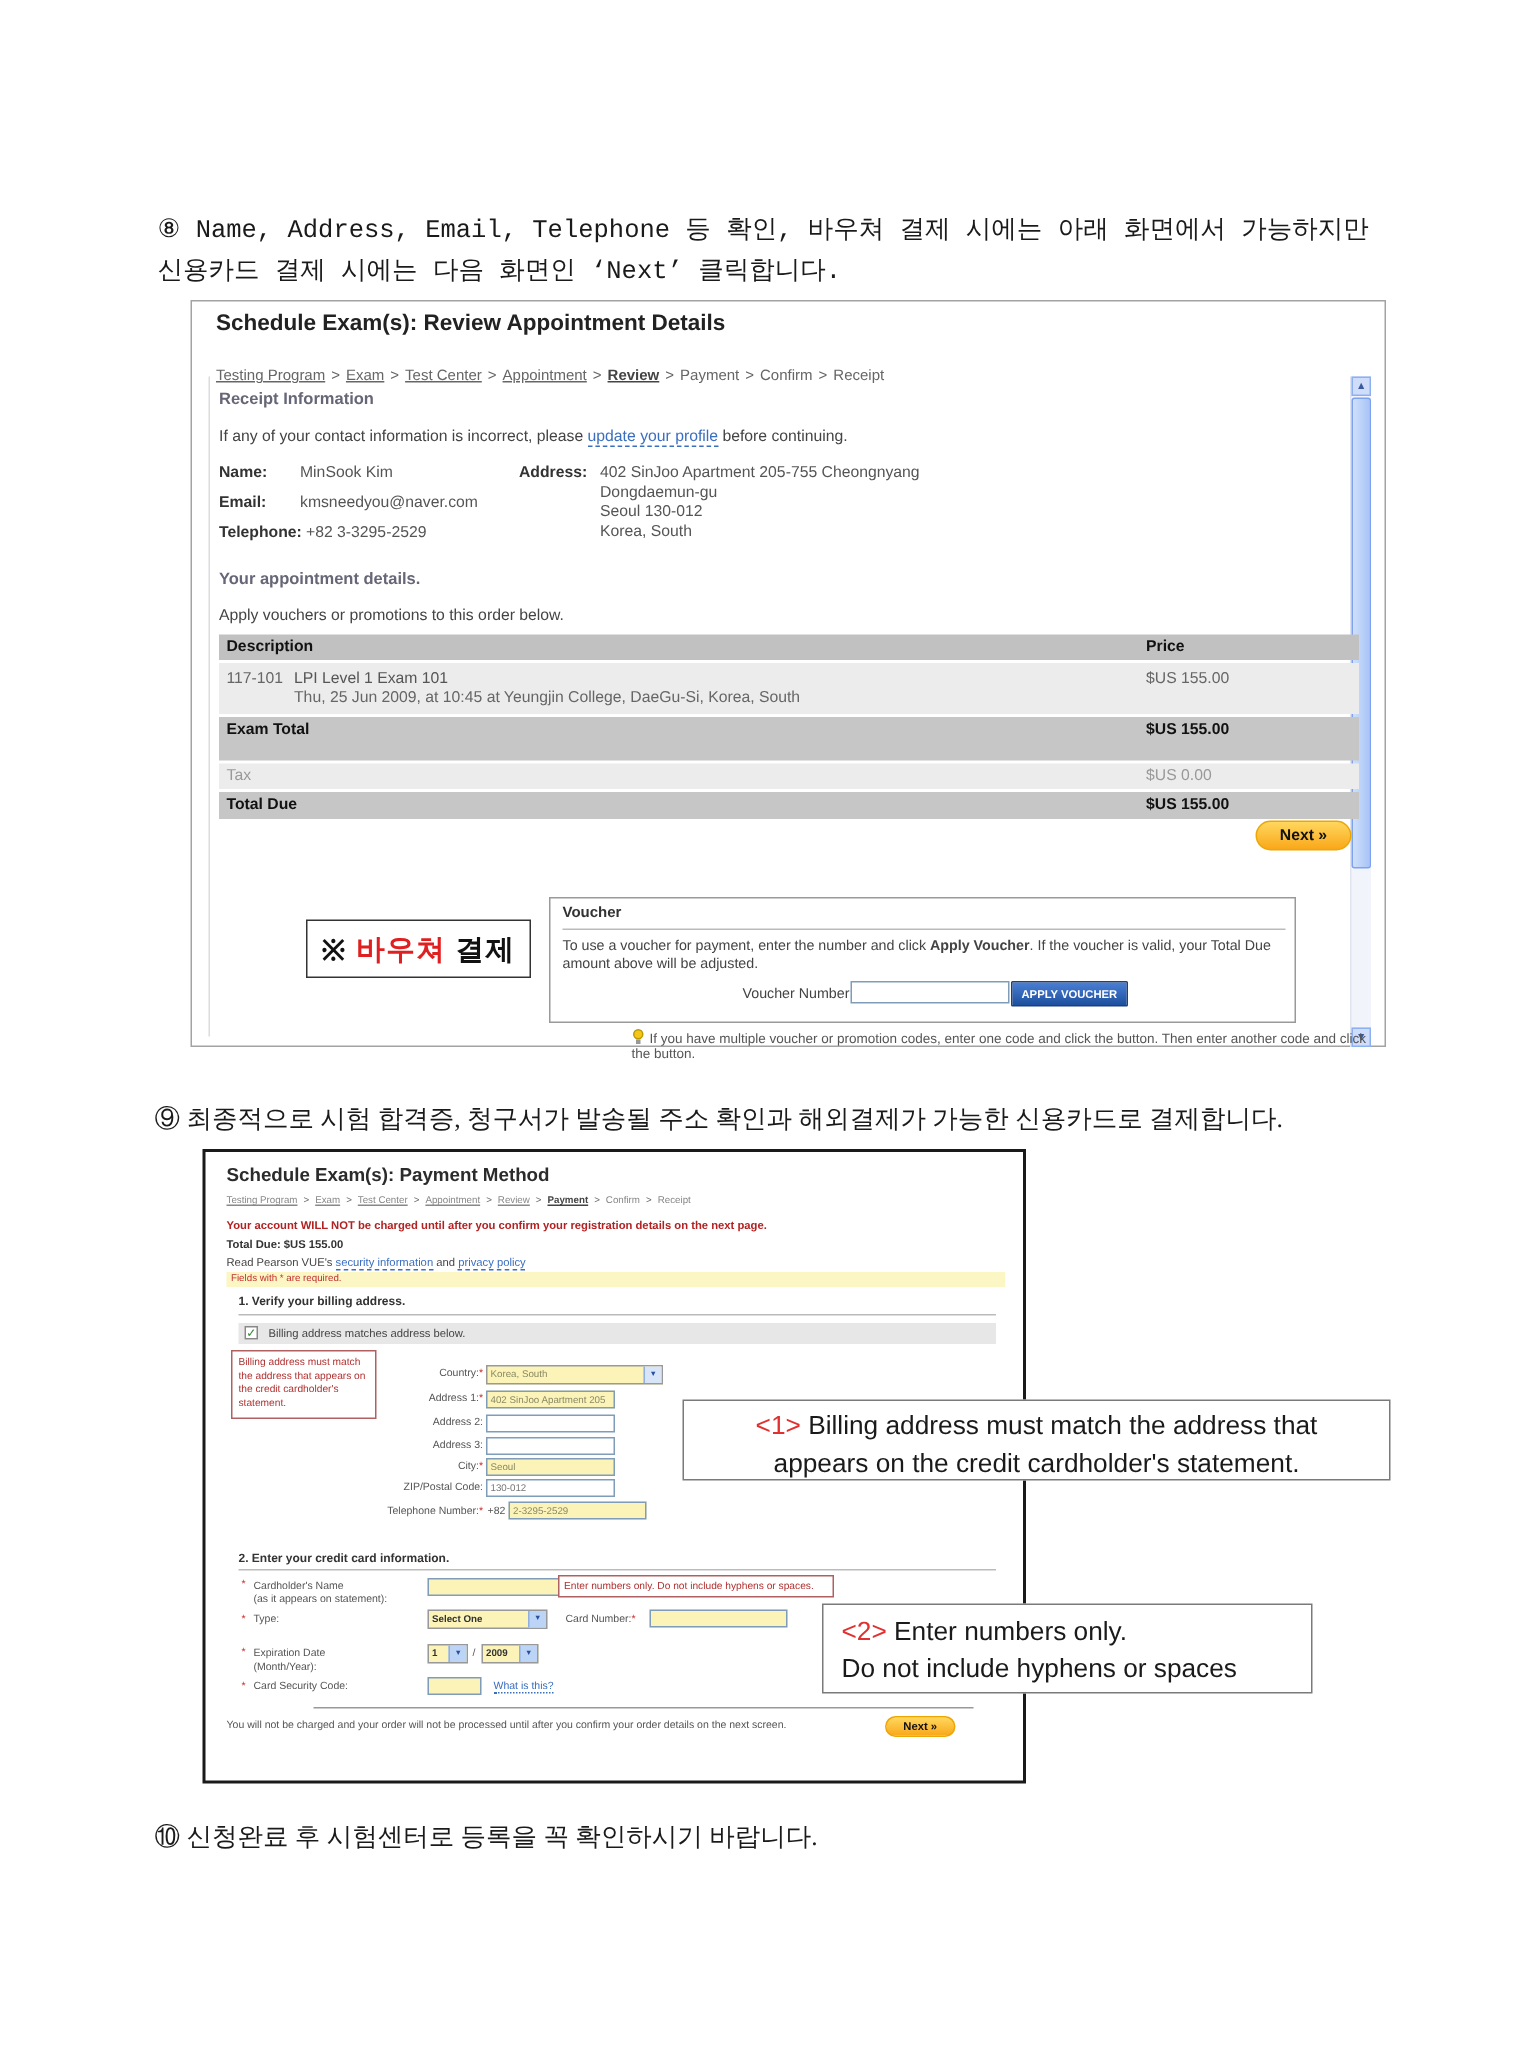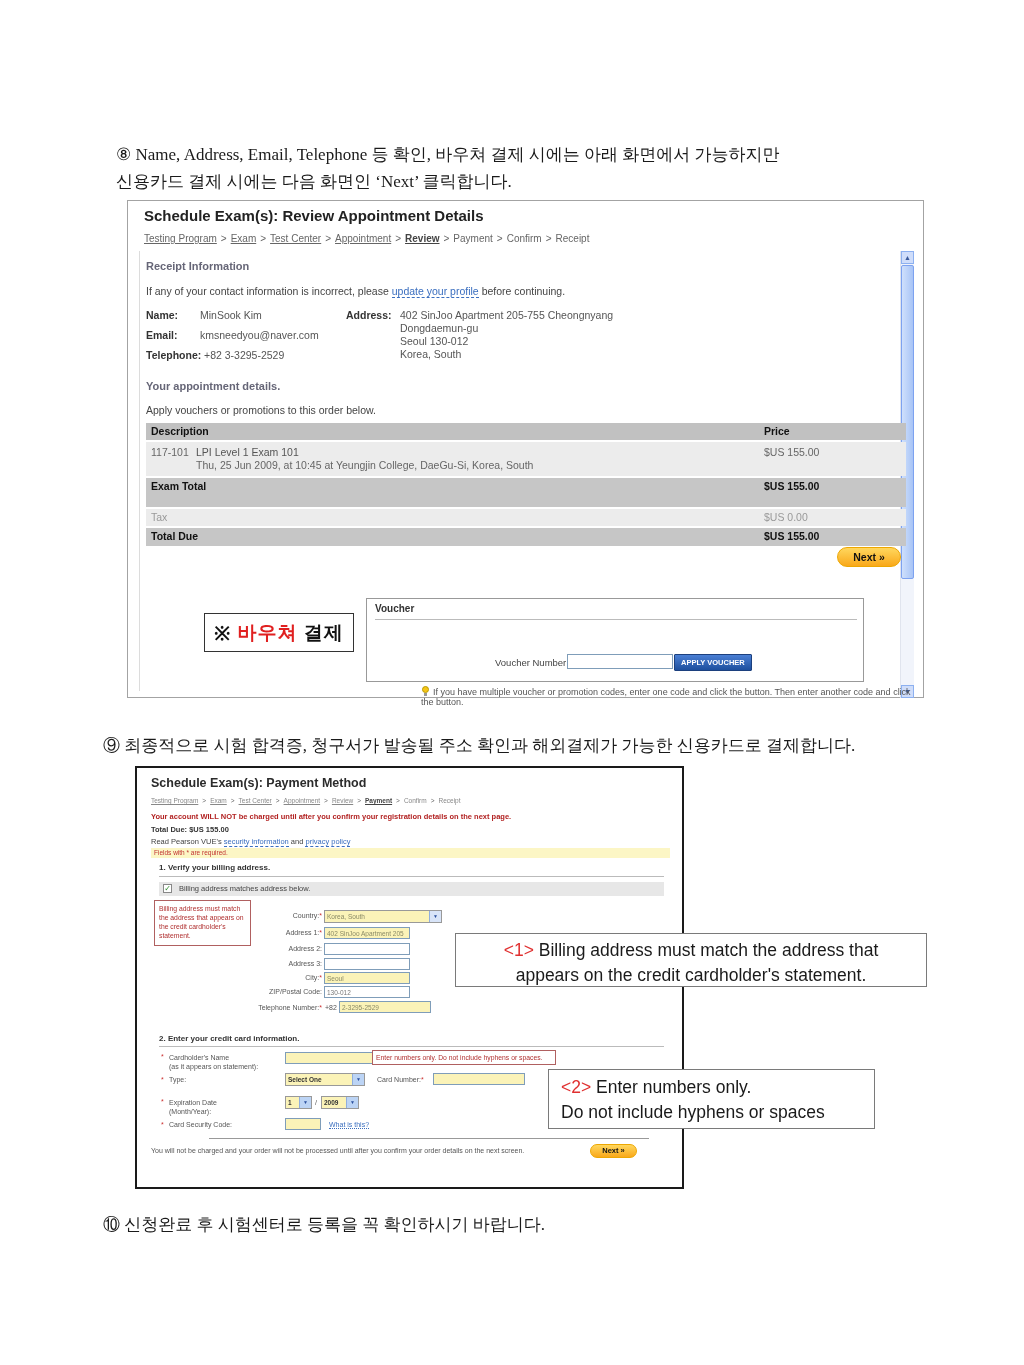--- a/index.html
+++ b/index.html
@@ -5,21 +5,21 @@
   html,body{margin:0;padding:0;background:#fff;}
   .page{position:relative;width:1024px;height:1365px;background:#fff;overflow:hidden;
         font-family:"Liberation Sans",sans-serif;}
   .abs{position:absolute;}
   .serif{font-family:"Liberation Serif",serif;font-size:17px;color:#1a1a1a;line-height:27px;}
 
   
   .shot1{position:absolute;left:127px;top:200px;width:797px;height:498px;background:#fff;
          border:1px solid #a3a3a3;box-sizing:border-box;}
   .s1-title{font-size:15px;font-weight:bold;color:#222;}
-  .bc{font-size:10px;color:#666;white-space:nowrap;}
+  .bc{font-size:10px;color:#666;white-space:nowrap;margin-top:12px;}
   .bc2{font-size:6.5px;color:#888;white-space:nowrap;}
   .bcl{color:#666;}
   .u{text-decoration:underline;}
   .cur{font-weight:bold;color:#444;}
   .bcs{margin:0 4px;color:#666;}
   .sechead{font-size:11px;font-weight:bold;color:#667;}
   .small{font-size:10.5px;color:#444;}
   .lbl{font-size:10.5px;font-weight:bold;color:#333;}
   .val{font-size:10.5px;color:#555;}
   .dlink{color:#3a6ebf;border-bottom:1px dashed #3a6ebf;cursor:pointer;}
@@ -92,21 +92,21 @@
   .bulb{display:inline-block;width:9px;height:11px;position:relative;margin-right:3px;vertical-align:-2px;}
   .bulb::before{content:"";position:absolute;left:1px;top:0;width:7px;height:7px;border-radius:50%;
                 background:#f5c518;border:1px solid #b99a00;box-sizing:border-box;}
   .bulb::after{content:"";position:absolute;left:3px;top:7px;width:3px;height:3px;background:#999;}
 </style>
 </head>
 <body>
 
 <div class="page">
 
-  <div class="abs serif" style="left:116px;top:141px;width:845px;">
+  <div class="abs serif" style="left:105px;top:141px;width:845px;font-family:Liberation Mono, monospace;">
     <div>⑧ Name, Address, Email, Telephone 등 확인, 바우쳐 결제 시에는 아래 화면에서 가능하지만</div>
     <div>신용카드 결제 시에는 다음 화면인 ‘Next’ 클릭합니다.</div>
   </div>
 
   <div class="shot1">
     <div class="abs s1-title" style="left:16px;top:6px;">Schedule Exam(s): Review Appointment Details</div>
 
     <div class="abs bc" style="left:16px;top:32px;">
       <span class="bcl u">Testing Program</span><span class="bcs">&gt;</span><span class="bcl u">Exam</span><span class="bcs">&gt;</span><span class="bcl u">Test Center</span><span class="bcs">&gt;</span><span class="bcl u">Appointment</span><span class="bcs">&gt;</span><span class="bcl u cur">Review</span><span class="bcs">&gt;</span><span class="bcl">Payment</span><span class="bcs">&gt;</span><span class="bcl">Confirm</span><span class="bcs">&gt;</span><span class="bcl">Receipt</span>
     </div>
@@ -170,20 +170,24 @@
 
     <div class="abs nextbtn" style="left:709px;top:346px;width:64px;height:20px;font-size:10.5px;line-height:18px;">Next »</div>
 
     <div class="abs vlabel" style="left:76px;top:412px;width:148px;height:37px;">
       <span>※</span>&nbsp;<span class="red">바우쳐</span>&nbsp;<span>결제</span>
     </div>
 
     <div class="abs vpanel" style="left:238px;top:397px;width:498px;height:84px;">
       <div class="abs vhead" style="left:8px;top:4px;">Voucher</div>
       <div class="abs hr" style="left:8px;top:20px;width:482px;"></div>
+      <div class="abs vbody" style="left:8px;top:26px;width:480px;">
+        <span>To use a voucher for payment, enter the number and click</span>
+        <b>Apply Voucher</b><span>. If the voucher is valid, your Total Due amount above will be adjusted.</span>
+      </div>
       <div class="abs" style="left:128px;top:58px;font-size:9.5px;color:#444;">Voucher Number:</div>
       <input class="abs vinput" style="left: 200px; top: 55px; width: 100px;">
       <div class="abs applybtn" style="left:307px;top:55px;">APPLY VOUCHER</div>
     </div>
 
     <div class="abs tip" style="left:293px;top:485px;">
       <span class="bulb"></span><span>If you have multiple voucher or promotion codes, enter one code and click the button. Then enter another code and click the button.</span>
     </div>
   </div>
 

